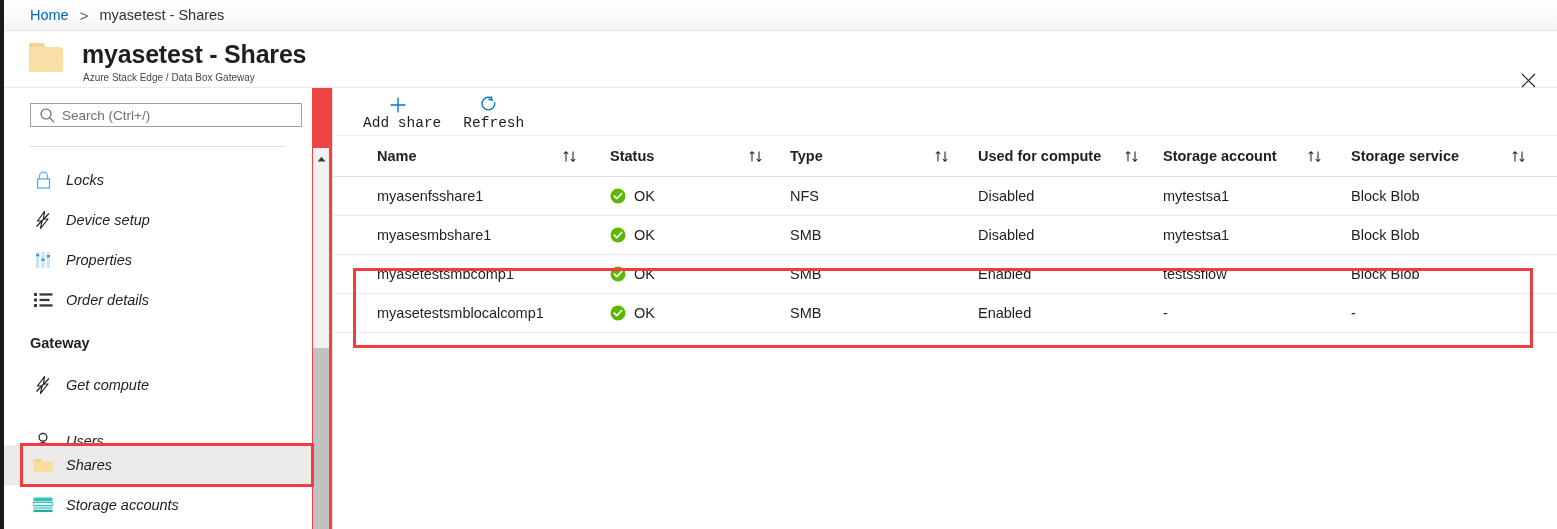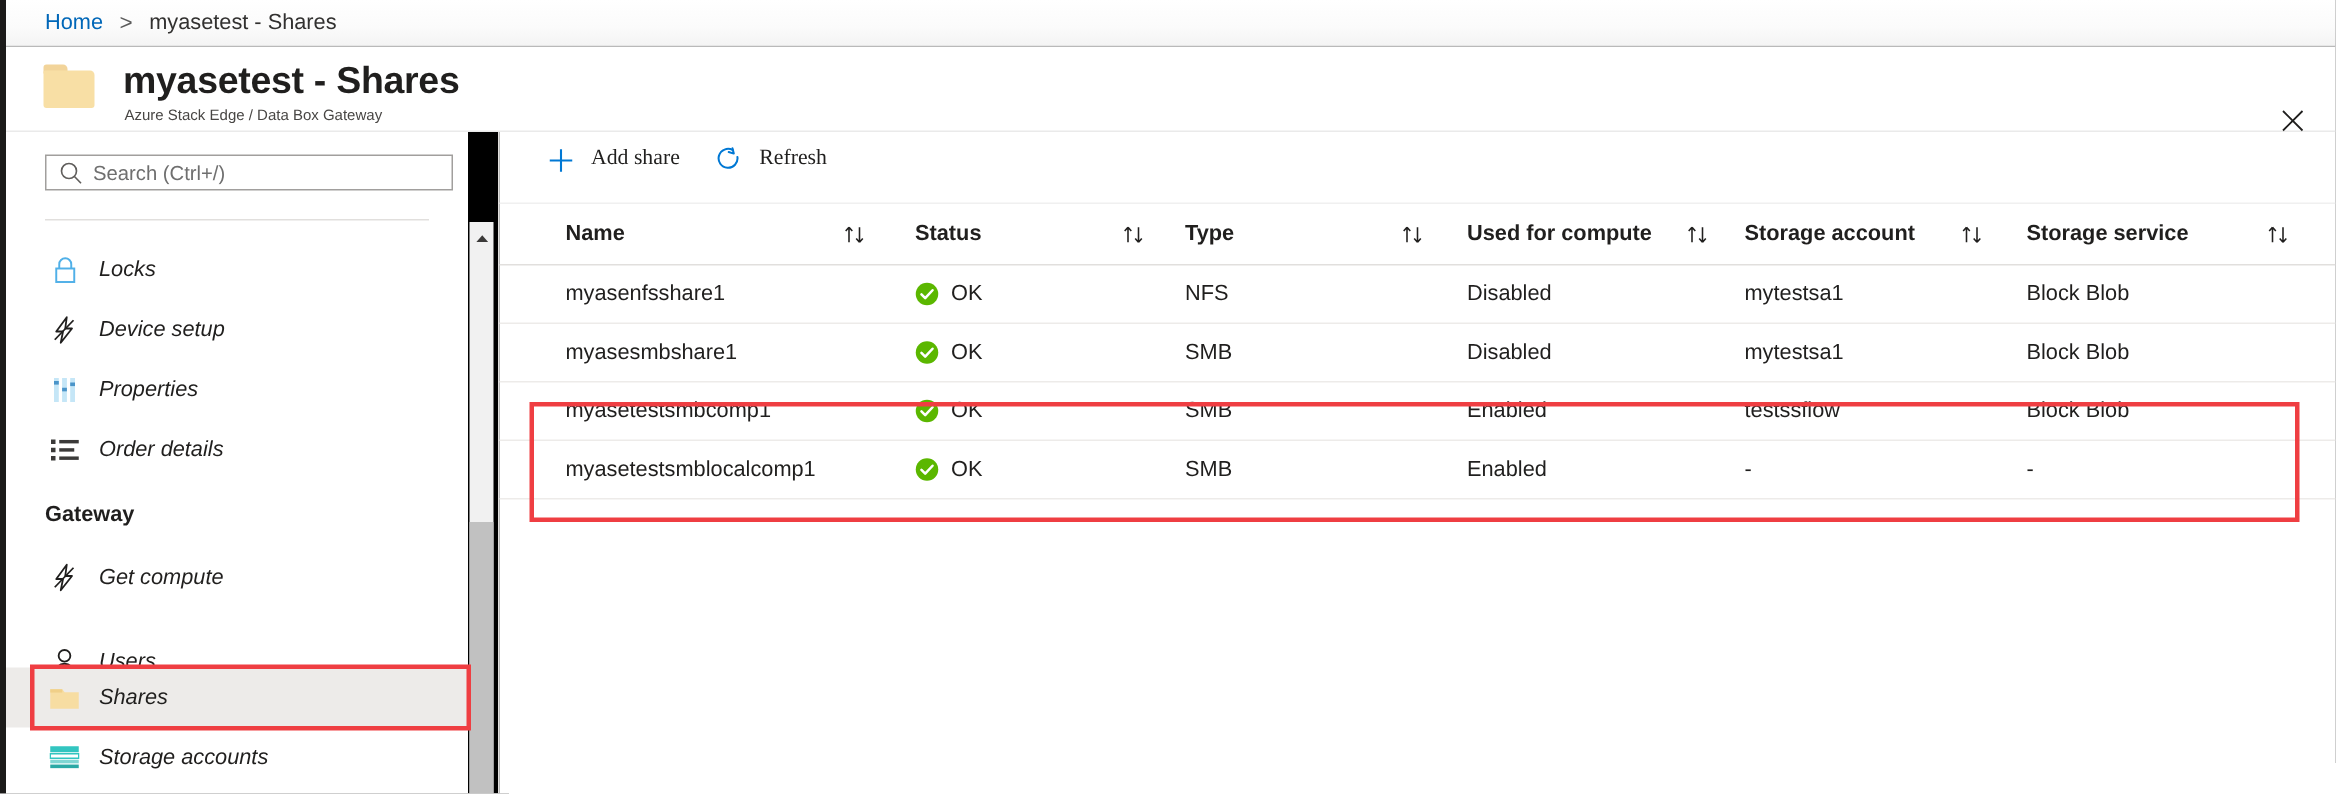--- a/index.html
+++ b/index.html
@@ -10,21 +10,21 @@
     overflow: hidden;
     background: #ffffff;
     font-family: "Liberation Sans", sans-serif;
     -webkit-font-smoothing: antialiased;
   }
 
   #app {
     position: relative;
     width: 1557px;
     height: 529px;
-    background: #000000;
+    background: #ef4444;
   }
 
   
   #breadcrumb-bar {
     position: absolute;
     left: 0; top: 0;
     width: 1557px; height: 31px;
     background: linear-gradient(to bottom, #ffffff 0%, #fbfbfb 60%, #f4f4f4 100%);
     border-bottom: 1px solid #e6e6e6;
     display: flex;
@@ -239,27 +239,29 @@
     position: absolute;
     left: 0; top: 0;
     width: 1224px; height: 48px;
     display: flex;
     align-items: center;
     padding-left: 28px;
     border-bottom: 1px solid #f0f0f0;
   }
   .toolbar-button {
     display: flex;
+    align-items: center;
     height: 32px;
     padding: 0 10px 0 2px;
     margin-right: 10px;
     cursor: pointer;
     background: transparent;
     border: none;
-    font-family: Liberation Serif, serif;
+    font-family: Liberation Mono, monospace;
+    flex-direction: column;
   }
   .toolbar-button .tb-icon {
     width: 22px; height: 22px;
     display: flex; align-items: center; justify-content: center;
     margin-right: 9px;
   }
   .toolbar-button .tb-label {
     font-size: 14.5px;
     color: #201f1e;
     line-height: 19px;

